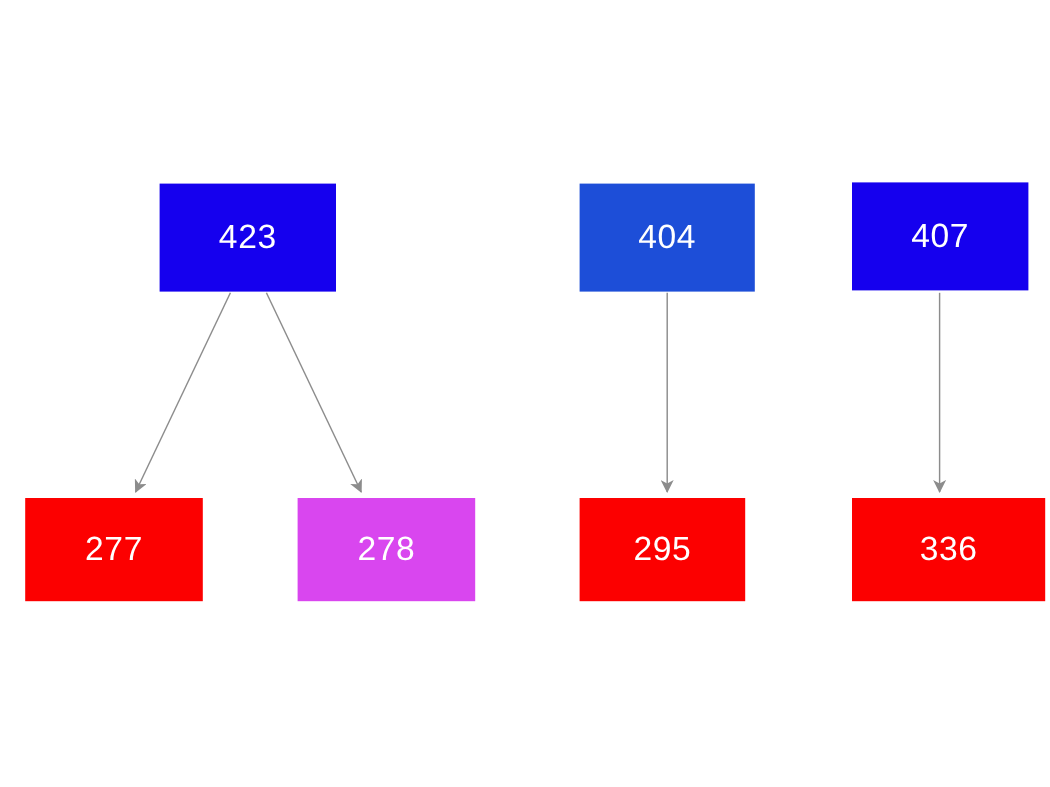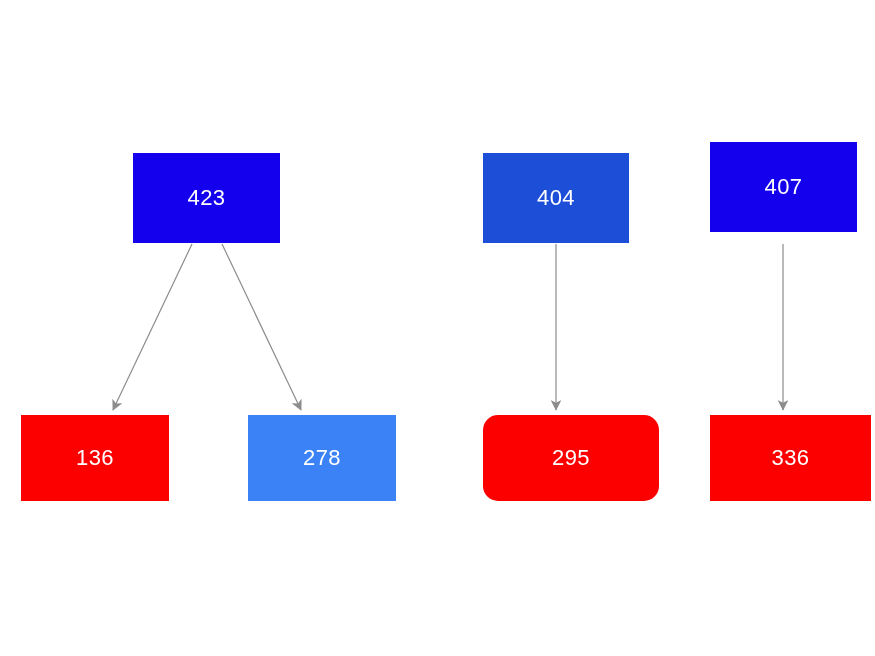--- a/index.html
+++ b/index.html
@@ -26,21 +26,21 @@
     width: 875px;
     height: 656px;
   }
   .graph-node {
     position: absolute;
     box-sizing: border-box;
     display: flex;
     align-items: center;
     justify-content: center;
     color: #ffffff;
-    font-size: 22px;
+    font-size: 28px;
     line-height: 1;
     letter-spacing: 0.5px;
     font-family: "Liberation Sans", sans-serif;
     user-select: none;
   }
   .node-label {
     display: block;
     pointer-events: none;
   }
 </style>
@@ -63,30 +63,30 @@
       </g>
   </svg>
 
   <div id="nodes-group">
       <div class="graph-node" style="left: 133px; top: 153px; width: 147px; height: 90px; background: rgb(21, 0, 238); color: rgb(255, 255, 255);">
         <span class="node-label">423</span>
       </div>
       <div class="graph-node" style="left: 483px; top: 153px; width: 146px; height: 90px; background: #1d4ed8; color: rgb(255, 255, 255);">
         <span class="node-label">404</span>
       </div>
-      <div class="graph-node" style="left: 710px; top: 142px; width: 147px; height: 90px; background: rgb(21, 0, 238); color: rgb(255, 255, 255);">
+      <div class="graph-node" style="left: 710px; top: 152px; width: 147px; height: 90px; background: rgb(21, 0, 238); color: rgb(255, 255, 255);">
         <span class="node-label">407</span>
       </div>
       <div class="graph-node" style="left: 21px; top: 415px; width: 148px; height: 86px; background: rgb(252, 0, 0); color: rgb(255, 255, 255);">
-        <span class="node-label">136</span>
+        <span class="node-label">277</span>
       </div>
-      <div class="graph-node" style="left: 248px; top: 415px; width: 148px; height: 86px; background: #3b82f6; color: rgb(255, 255, 255);">
+      <div class="graph-node" style="left: 248px; top: 415px; width: 148px; height: 86px; background: #d946ef; color: rgb(255, 255, 255);">
         <span class="node-label">278</span>
       </div>
-      <div class="graph-node" style="left: 483px; top: 415px; width: 176px; height: 86px; background: rgb(252, 0, 0); color: rgb(255, 255, 255); border-radius: 15px;">
+      <div class="graph-node" style="left: 483px; top: 415px; width: 138px; height: 86px; background: rgb(252, 0, 0); color: rgb(255, 255, 255);">
         <span class="node-label">295</span>
       </div>
       <div class="graph-node" style="left: 710px; top: 415px; width: 161px; height: 86px; background: rgb(252, 0, 0); color: rgb(255, 255, 255);">
         <span class="node-label">336</span>
       </div>
     </div>
 
 </div>
 
 </body></html>

